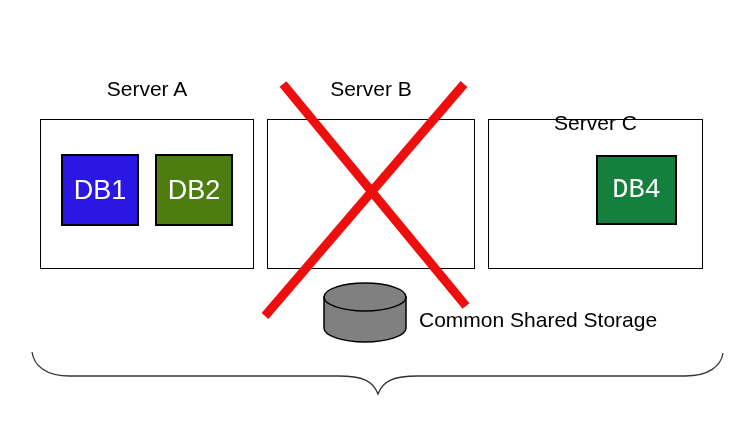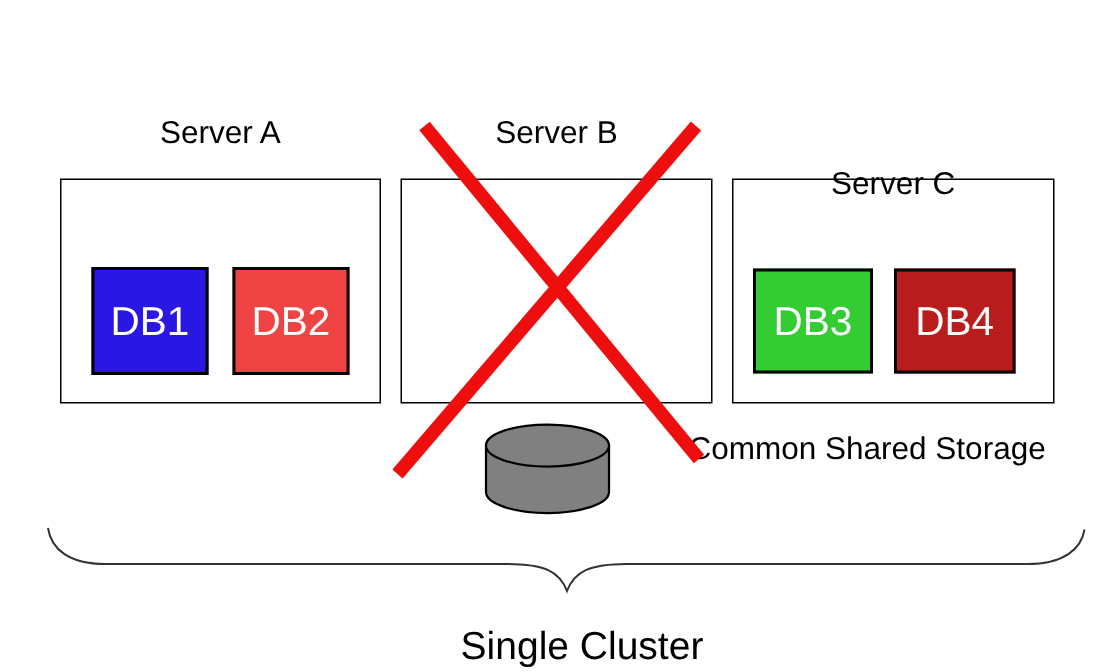--- a/index.html
+++ b/index.html
@@ -43,36 +43,34 @@
 
   .db-chip {
     position: absolute;
     border: 2px solid #000000;
     box-sizing: border-box;
     display: flex;
     align-items: center;
     justify-content: center;
     font-size: 27px;
     z-index: 2;
-    margin-top: 24px;
   }
   .db-chip.db1 { left: 61px;  top: 154px; width: 78px; height: 72px; }
   .db-chip.db2 { left: 155px; top: 154px; width: 78px; height: 72px; }
   .db-chip.db3 { left: 502px; top: 155px; width: 80px; height: 70px; }
   .db-chip.db4 { left: 596px; top: 155px; width: 81px; height: 70px; }
 
   .storage-label {
     position: absolute;
     left: 419px;
-    top: 288px;
+    top: 308px;
     font-size: 21px;
     color: #000000;
     z-index: 2;
     white-space: nowrap;
-    margin-left: 40px;
   }
 
   .cluster-label {
     position: absolute;
     left: 288px;
     top: 415px;
     width: 200px;
     text-align: center;
     font-size: 26px;
     color: #000000;
@@ -96,26 +94,24 @@
 
   <div class="server-label b">Server B</div>
   <div class="server-label a">Server A</div>
   <div class="server-label c">Server C</div>
 
   <div class="server-box a"></div>
   <div class="server-box b"></div>
   <div class="server-box c"></div>
 
   <div class="db-chip db1" style="background: rgb(43, 23, 227); color: rgb(255, 255, 255);">DB1</div>
-  <div class="db-chip db2" style="background: #ef4444; color: rgb(255, 255, 255);">DB2</div>
-  <div class="db-chip db3" style="background: rgb(51, 204, 51); color: rgb(255, 255, 255);">DB3</div>
-  <div class="db-chip db4" style="background: #b91c1c; color: rgb(255, 255, 255);">DB4</div>
+  <div class="db-chip db2" style="background: #4d7c0f; color: rgb(255, 255, 255);">DB2</div>
+  <div class="db-chip db4" style="background: #15803d; color: rgb(255, 255, 255); font-family: Liberation Mono, monospace;">DB4</div>
 
   <div class="storage-label">Common Shared Storage</div>
-  <div class="cluster-label">Single Cluster</div>
 
   <svg class="overlay-svg" viewBox="0 0 733 448" xmlns="http://www.w3.org/2000/svg">
 
     <g>
       <path d="M324,297 L324,328 A41,14 0 0 0 406,328 L406,297 Z" stroke-width="1.5" fill="#808080" stroke="#000000"></path>
       <ellipse cx="365" cy="297" rx="41" ry="14" stroke-width="1.5" fill="#808080" stroke="#000000"></ellipse>
     </g>
 
     <g>
       <line x1="283" y1="84" x2="466" y2="306" stroke-width="9" stroke-linecap="butt" stroke="#EE0E0E"></line>

